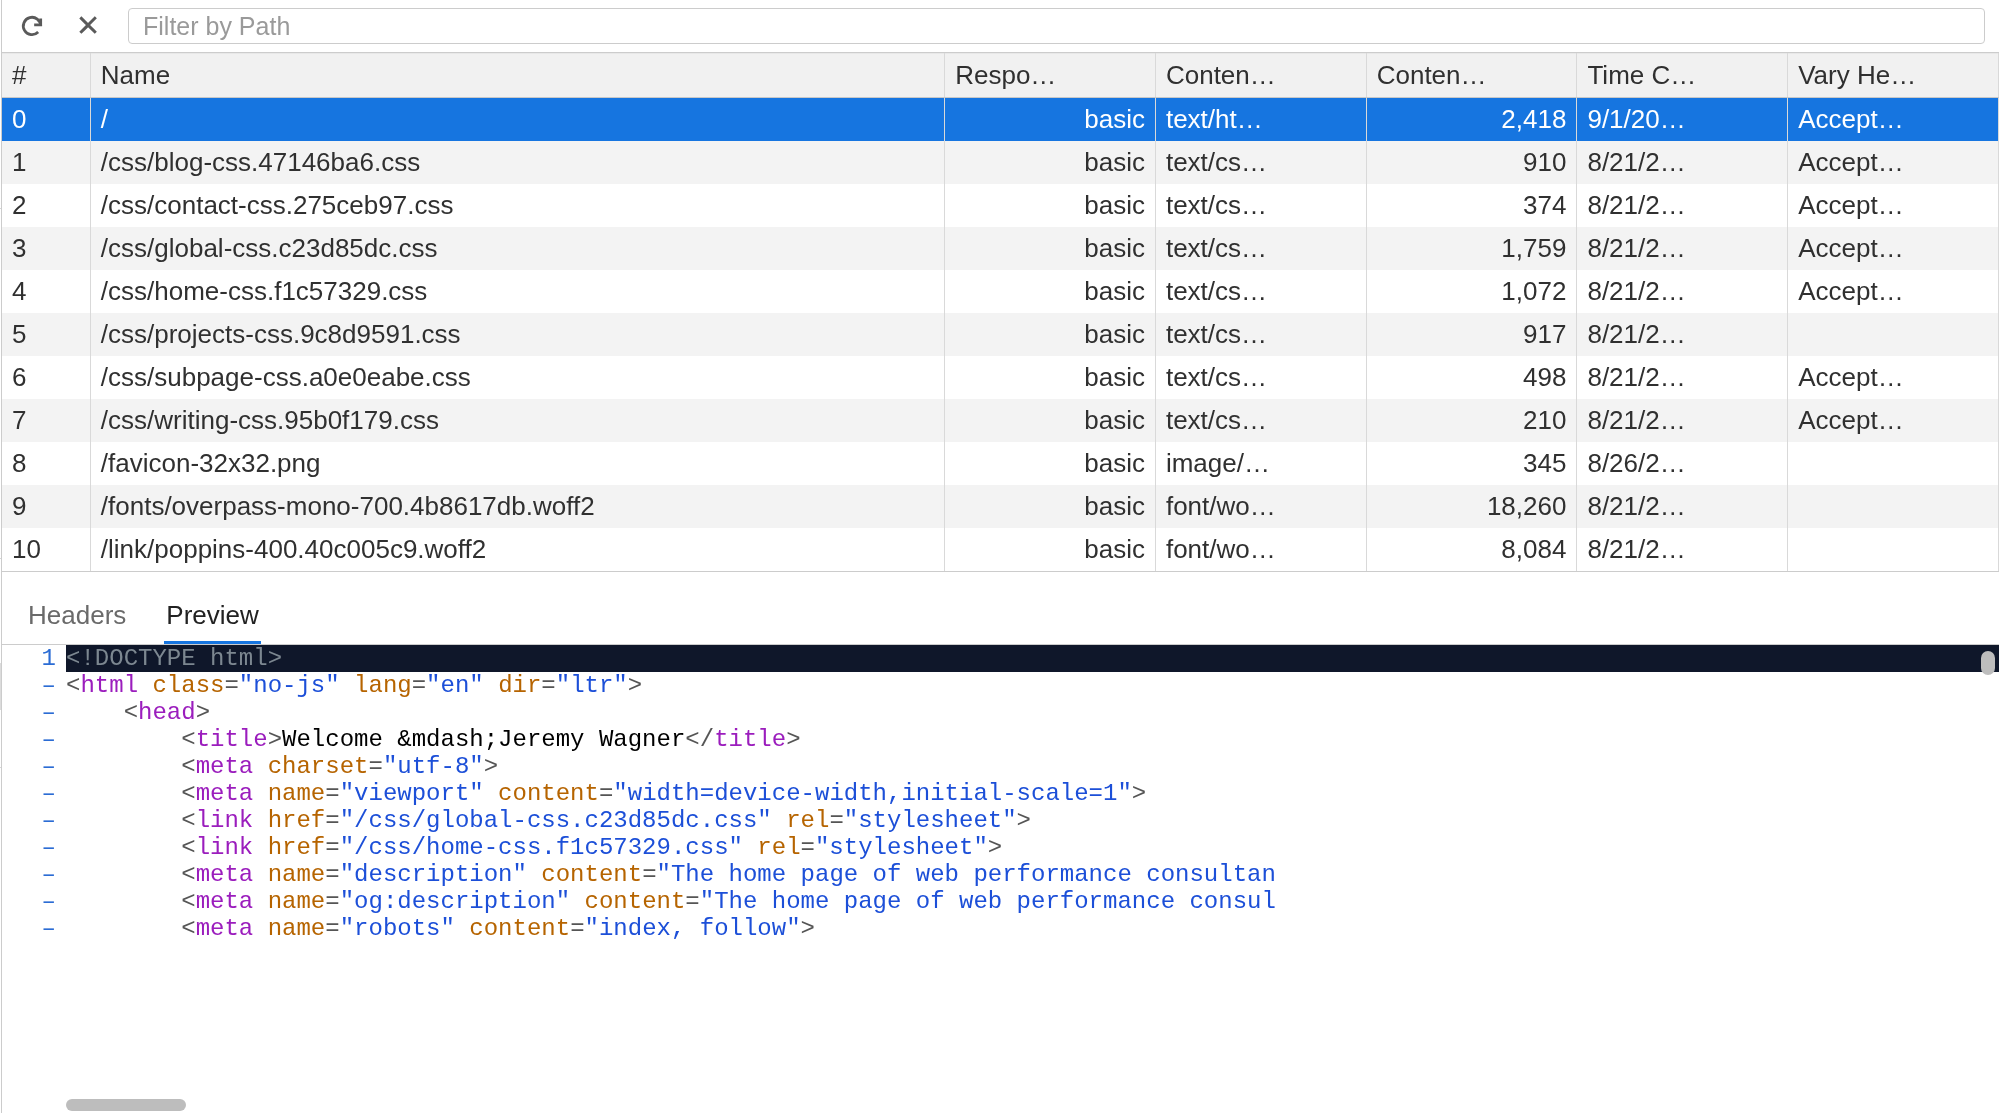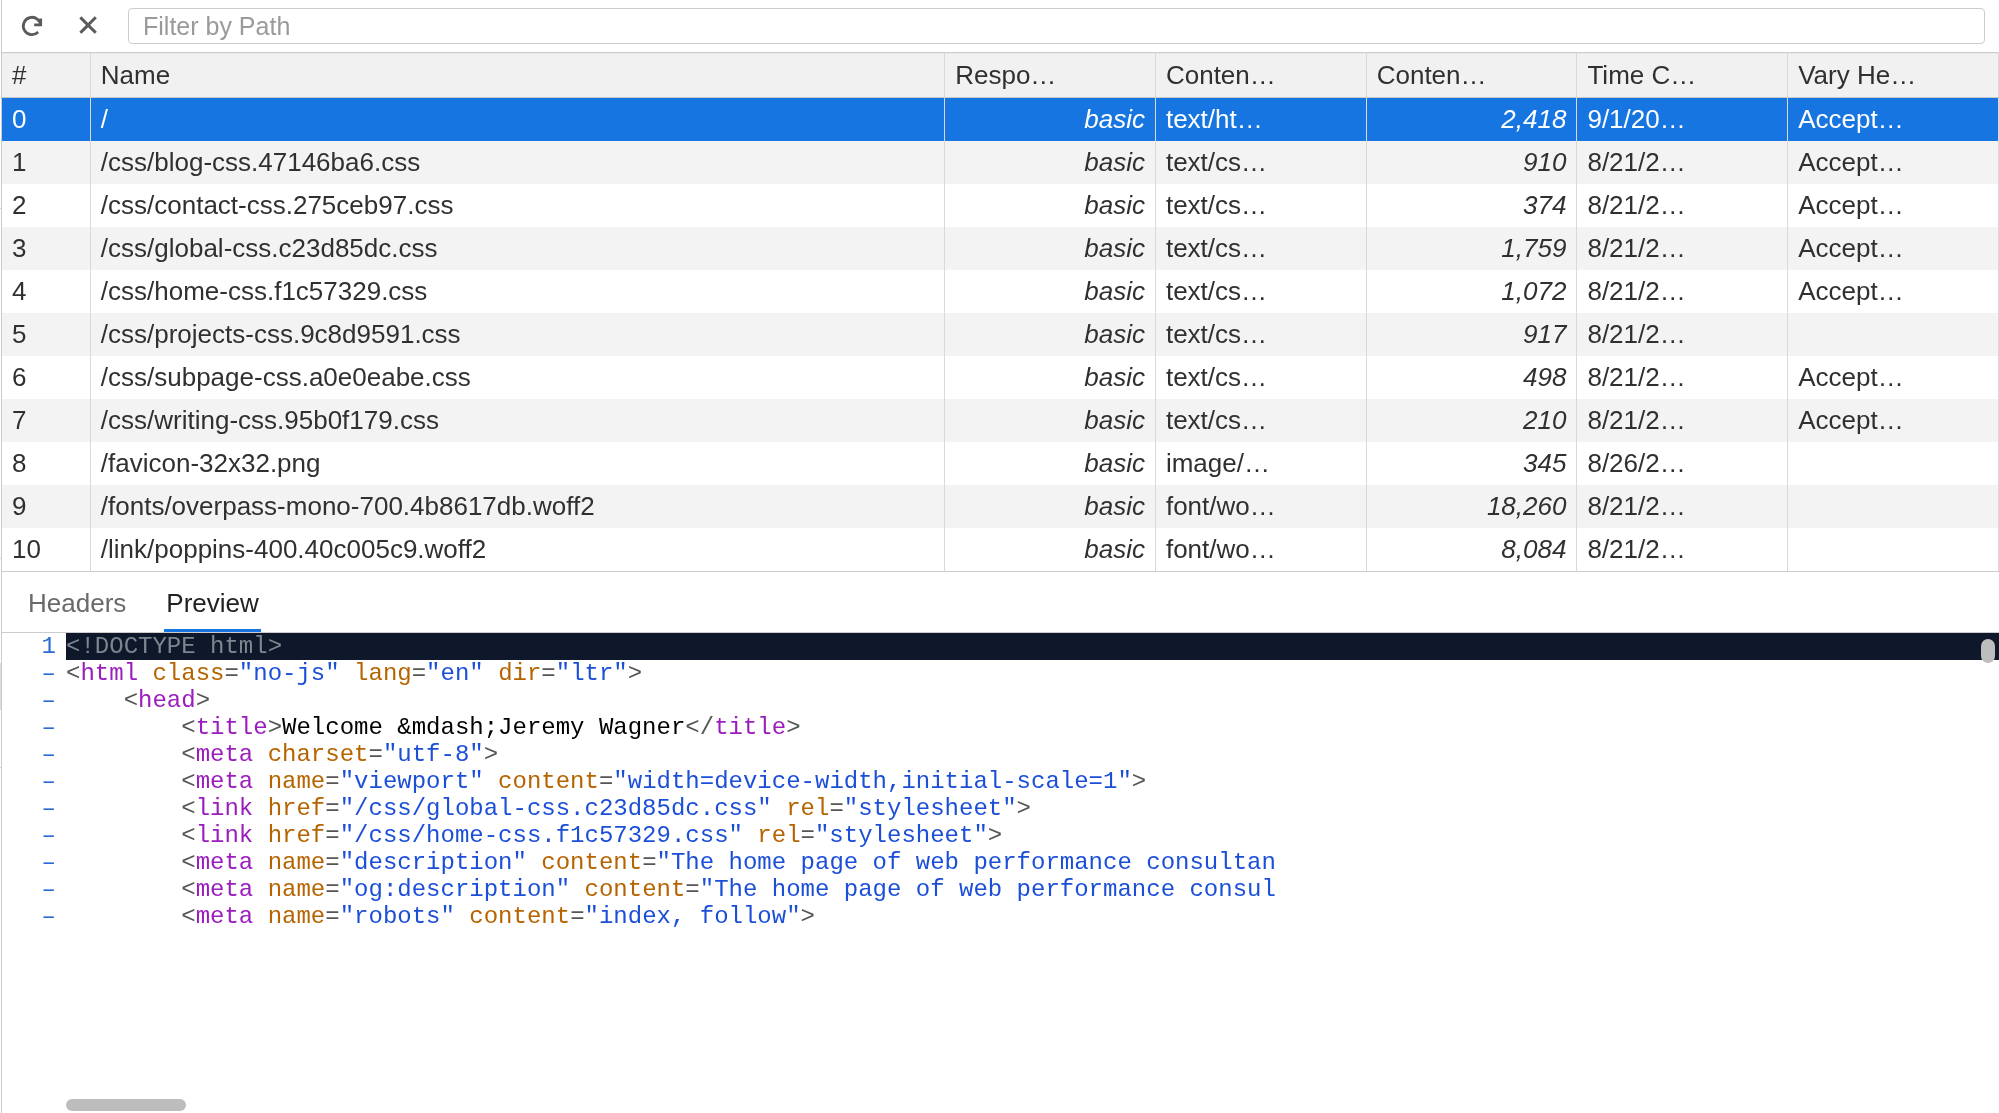--- a/index.html
+++ b/index.html
@@ -100,40 +100,41 @@
   }
   table.cache th {
     background: #f1f1f1;
     font-weight: 400;
     border-bottom: 1px solid #c8c8c8;
     border-top: 1px solid #e8e8e8;
   }
   table.cache tbody tr:nth-child(odd) { background: #fff; }
   table.cache tbody tr:nth-child(even){ background: #f3f3f3; }
   table.cache tbody tr.sel { background: #1675e0; color: #fff; }
-  table.cache td.num-col { text-align: right; font-style: italic; }
+  table.cache td.num-col { text-align: right; }
   col.c-idx { width: 62px; }
   col.c-name{ width: 600px; }
   col.c-resp{ width: 148px; }
   col.c-ctype{ width: 148px; }
   col.c-clen { width: 148px; }
   col.c-time { width: 148px; }
   col.c-vary { width: 148px; }
 
   
   .detail-tabs {
     display: flex;
     gap: 36px;
     padding: 8px 24px 0 24px;
   }
   .tab {
     padding: 8px 2px 10px 2px;
     font-size: 26px;
     color: #6a6a6a;
     cursor: pointer;
+    margin-top: 12px;
   }
   .tab.active { color: #222; border-bottom: 3px solid #1675e0; }
 
   
   .preview-pane {
     flex: 1 1 auto;
     position: relative;
     overflow: hidden;
     font-family: Menlo, Consolas, "Courier New", monospace;
     font-size: 24px;

